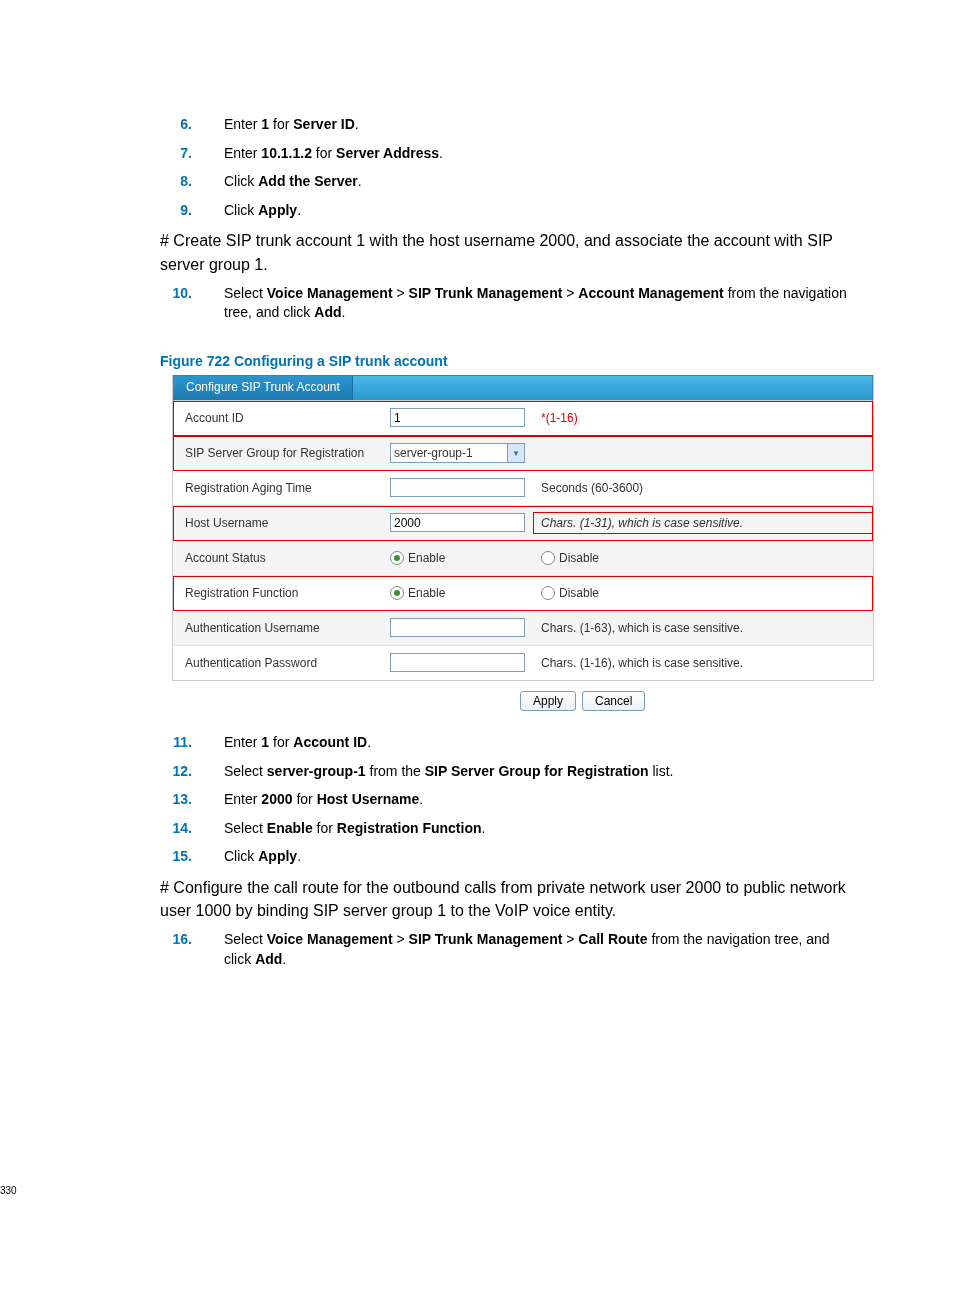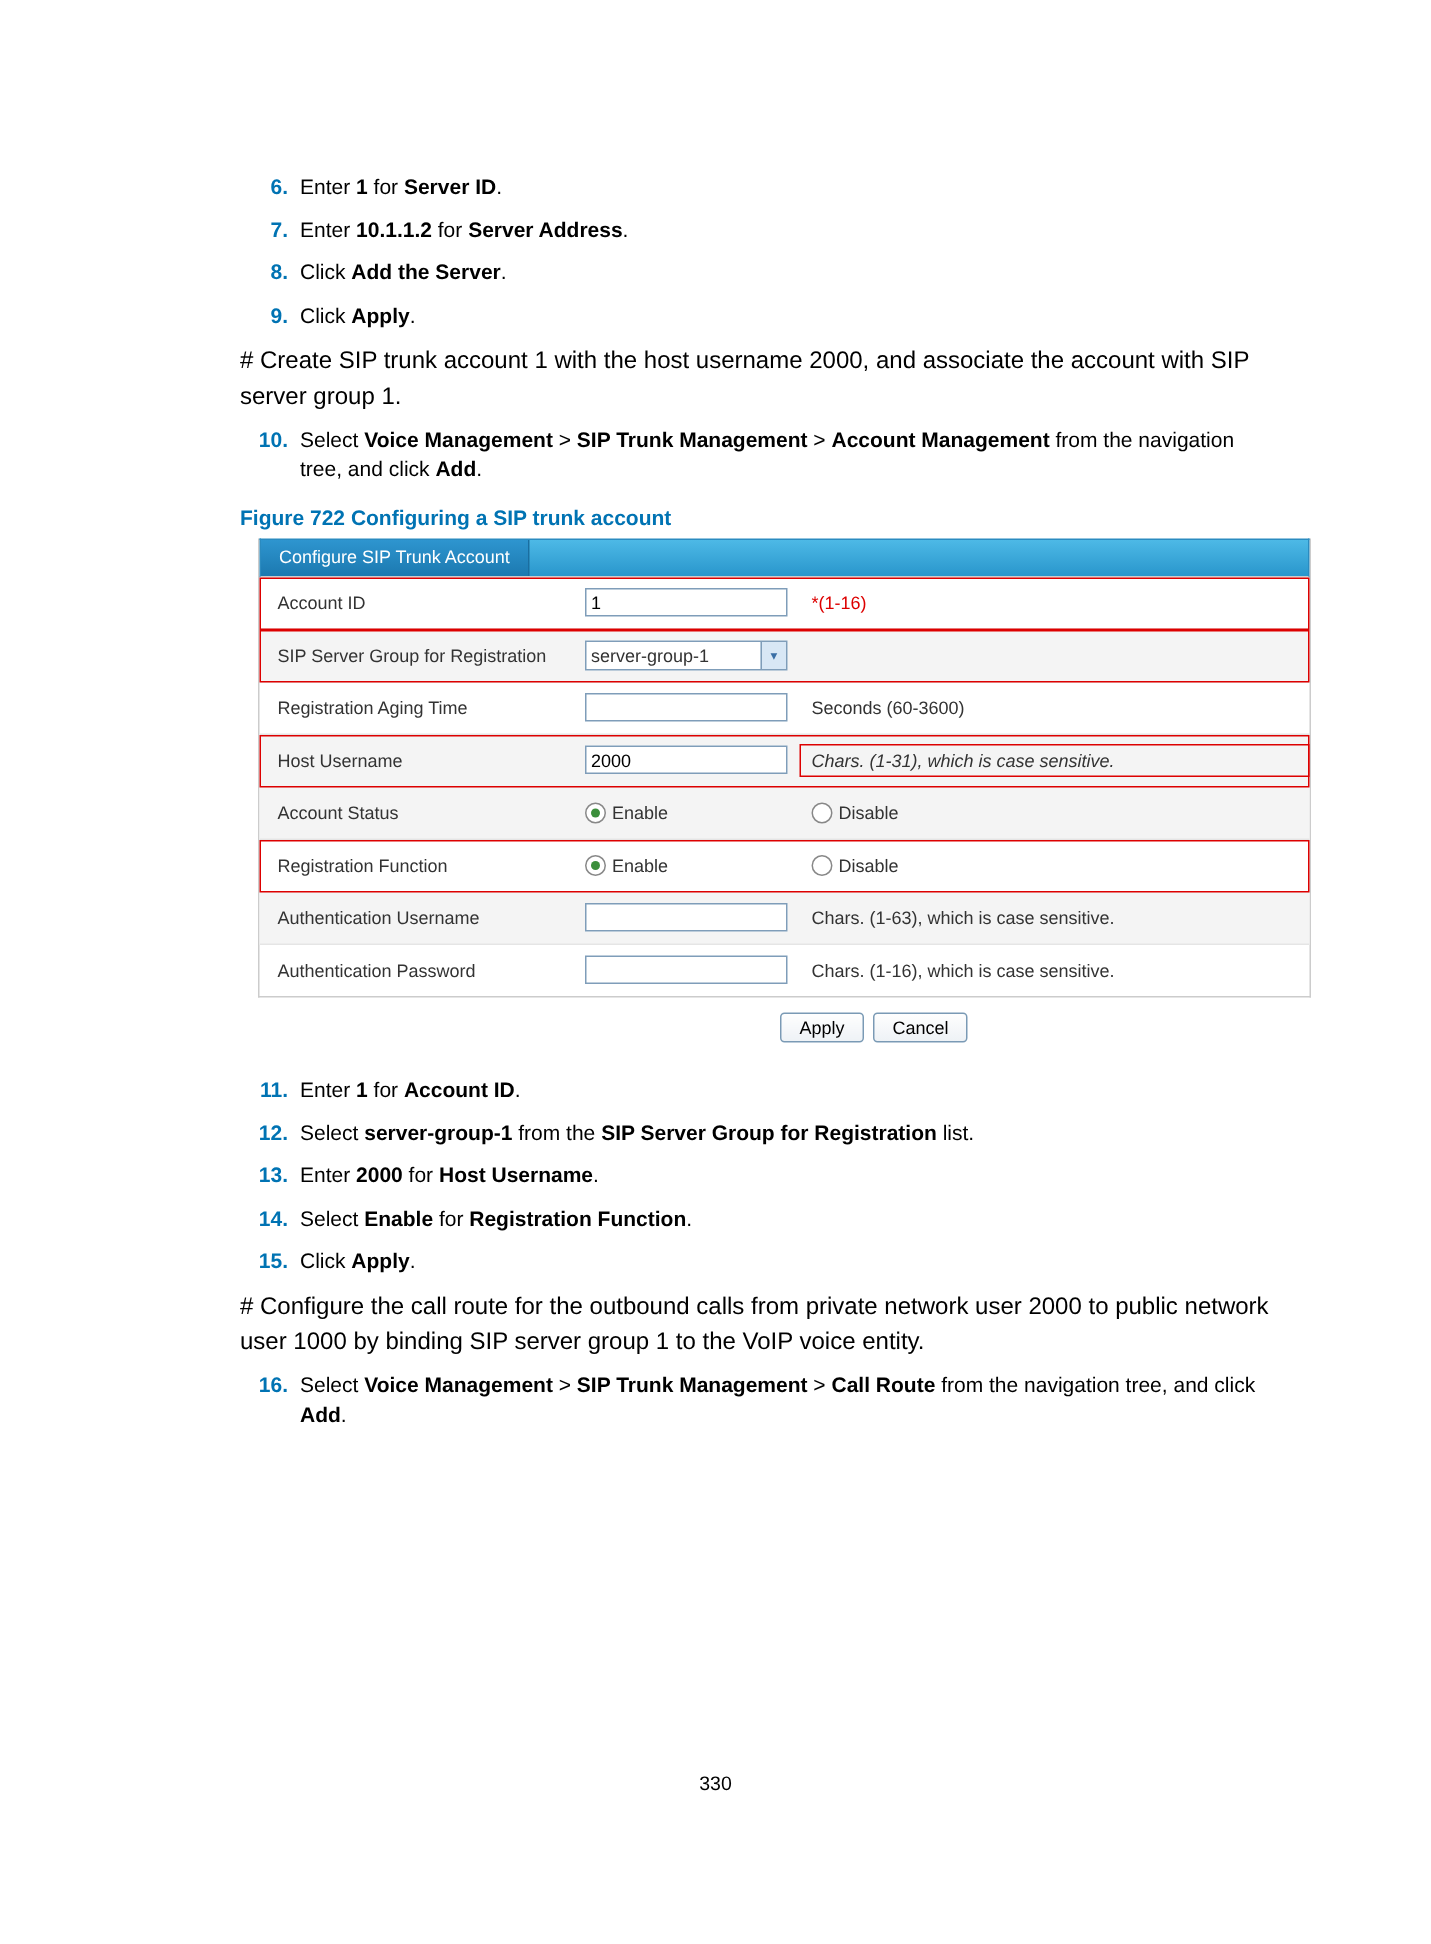--- a/index.html
+++ b/index.html
@@ -31,32 +31,33 @@
     color: #0073b3;
     font-weight: bold;
     min-width: 32px;
     text-align: right;
     padding-right: 8px;
     font-size: 14px;
   }
   ol.steps li .txt {
     flex: 1;
     font-size: 14px;
+    margin-left: 24px;
   }
   .b { font-weight: bold; }
   .para {
     margin: 8px 0;
     line-height: 1.45;
     font-size: 16px;
   }
   .fig-caption {
     color: #0073b3;
     font-weight: bold;
     font-size: 14px;
-    margin: 14px 0 6px 0;
+    margin: 30px 0 6px 0;
   }
   
   .form-wrap {
     border: 1px solid #ccc;
     border-top: none;
     width: 700px;
     background: #fff;
     font-family: Tahoma, Arial, sans-serif;
     font-size: 12px;
     color: #333;
@@ -170,22 +171,21 @@
     font-size: 12px;
     border-radius: 3px;
     cursor: pointer;
     font-family: Tahoma, Arial, sans-serif;
   }
   .page-num {
     position: absolute;
     bottom: 100px;
     left: 0;
     width: 954px;
-    text-align: center;
-    font-size: 13px;
+    font-size: 10px;
   }
 </style>
 </head>
 <body>
 
 <div class="page">
 
   <ol class="steps">
     <li>
       <span class="num">6.</span>

